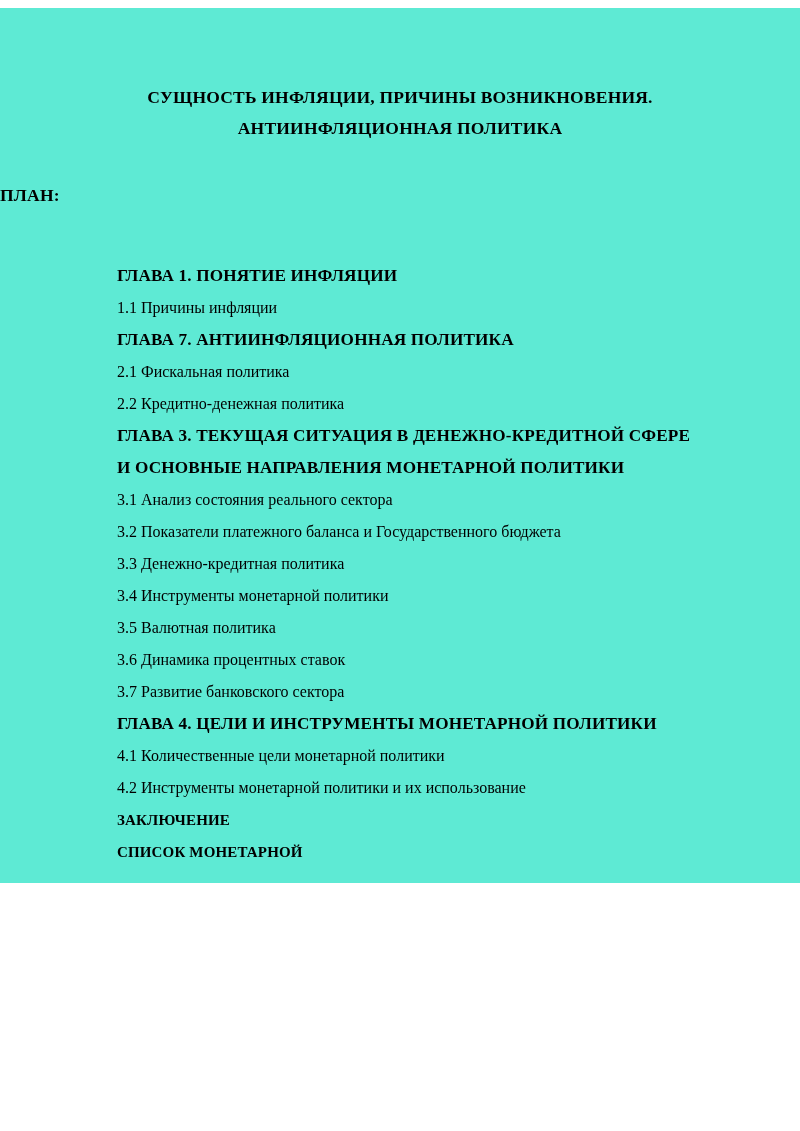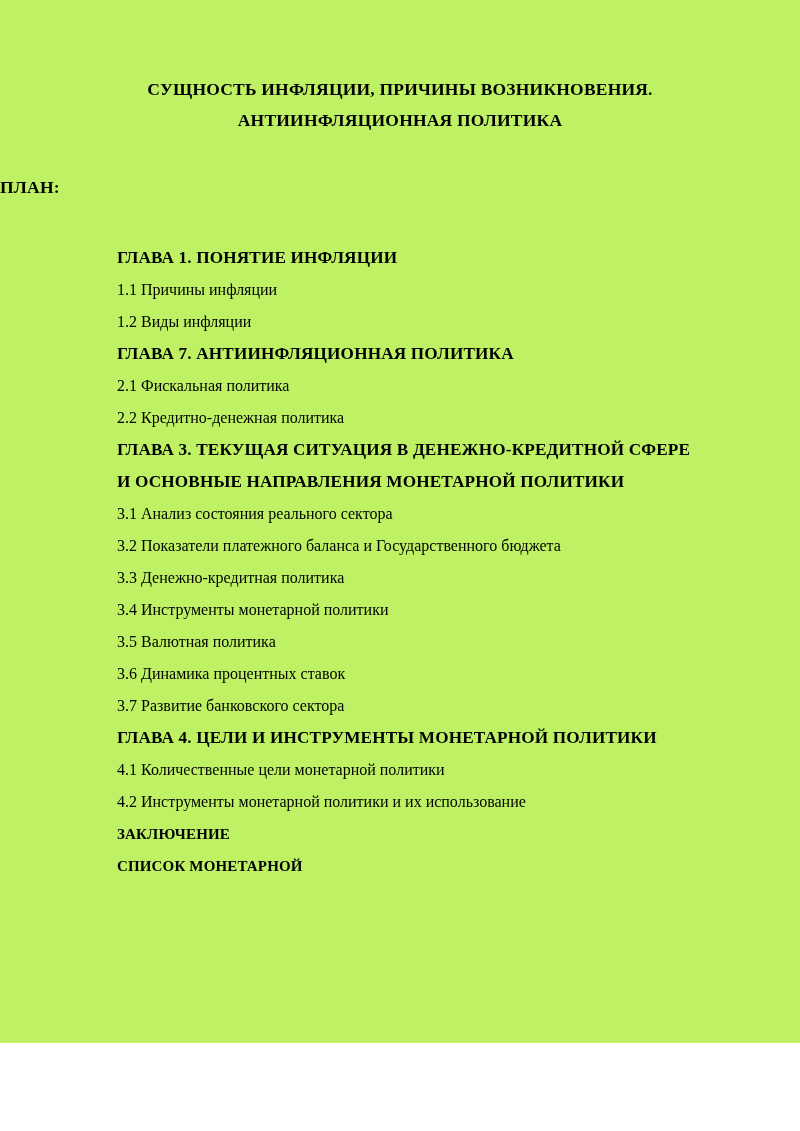--- a/index.html
+++ b/index.html
@@ -4,23 +4,23 @@
 <title>План работы</title>
 <style>
   html, body {
     margin: 0;
     padding: 0;
     background: #ffffff;
   }
   .page {
     position: relative;
     width: 800px;
-    height: 1043px;
-    margin: 0 auto;
-    background: #bef264;
+    height: 875px;
+    margin: 8px auto;
+    background: #5eead4;
     color: #000000;
     font-family: "Liberation Serif", "DejaVu Serif", serif;
     overflow: hidden;
     -webkit-font-smoothing: antialiased;
   }
 
   
   .title-block {
     position: absolute;
     left: 0;
@@ -45,21 +45,21 @@
     font-size: 17.5px;
     font-weight: bold;
     line-height: 31px;
     letter-spacing: 0.2px;
   }
 
   
   .toc {
     position: absolute;
     left: 117px;
-    top: 242px;
+    top: 252px;
     width: 640px;
   }
   .toc-line {
     font-size: 16px;
     line-height: 32px;
     height: 32px;
     white-space: nowrap;
     color: #000000;
   }
   .toc-line.chapter {
@@ -84,21 +84,20 @@
   <div class="title-block">
     <div class="title-line">СУЩНОСТЬ ИНФЛЯЦИИ, ПРИЧИНЫ ВОЗНИКНОВЕНИЯ.</div>
     <div class="title-line">АНТИИНФЛЯЦИОННАЯ ПОЛИТИКА</div>
   </div>
 
   <div class="plan-heading">ПЛАН:</div>
 
   <div class="toc">
       <div class="toc-line chapter">ГЛАВА 1. ПОНЯТИЕ ИНФЛЯЦИИ</div>
       <div class="toc-line section">1.1 Причины инфляции</div>
-      <div class="toc-line section">1.2 Виды инфляции</div>
       <div class="toc-line chapter">ГЛАВА 7. АНТИИНФЛЯЦИОННАЯ ПОЛИТИКА</div>
       <div class="toc-line section">2.1 Фискальная политика</div>
       <div class="toc-line section">2.2 Кредитно-денежная политика</div>
       <div class="toc-line chapter">ГЛАВА 3. ТЕКУЩАЯ СИТУАЦИЯ В ДЕНЕЖНО-КРЕДИТНОЙ СФЕРЕ</div>
       <div class="toc-line chapter">И ОСНОВНЫЕ НАПРАВЛЕНИЯ МОНЕТАРНОЙ ПОЛИТИКИ</div>
       <div class="toc-line section">3.1 Анализ состояния реального сектора</div>
       <div class="toc-line section">3.2 Показатели платежного баланса и Государственного бюджета</div>
       <div class="toc-line section">3.3 Денежно-кредитная политика</div>
       <div class="toc-line section">3.4 Инструменты монетарной политики</div>
       <div class="toc-line section">3.5 Валютная политика</div>

